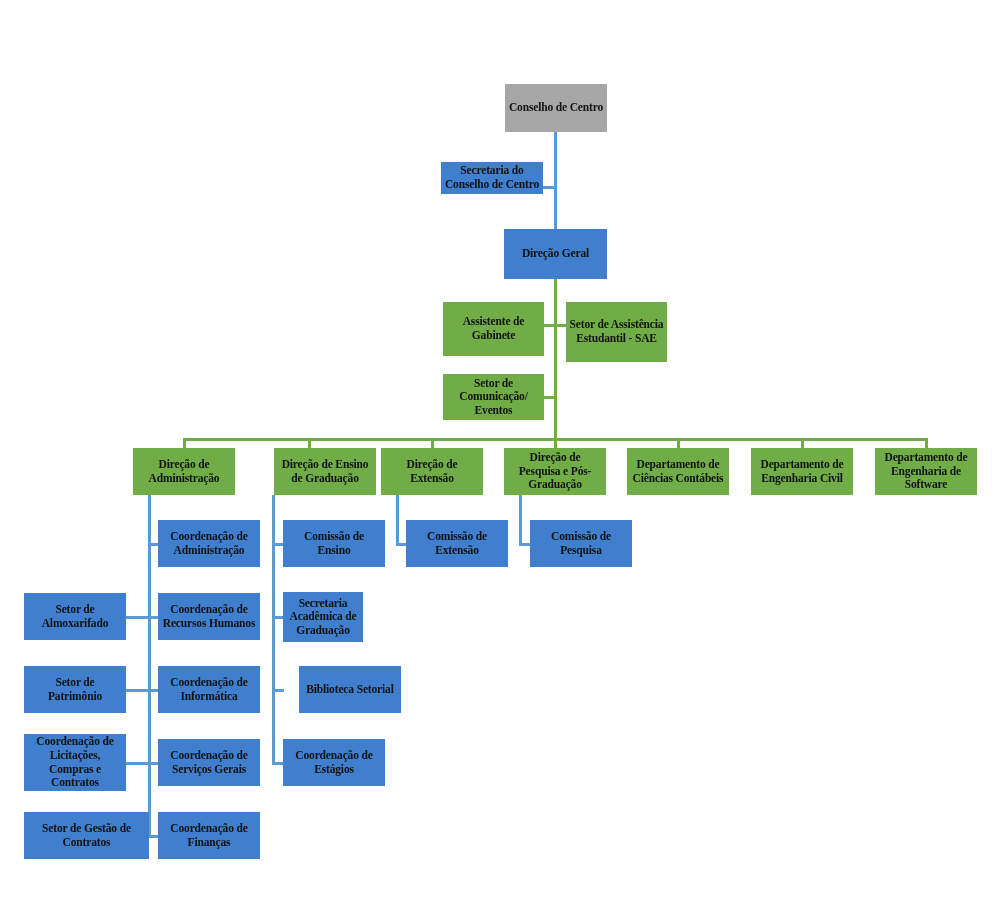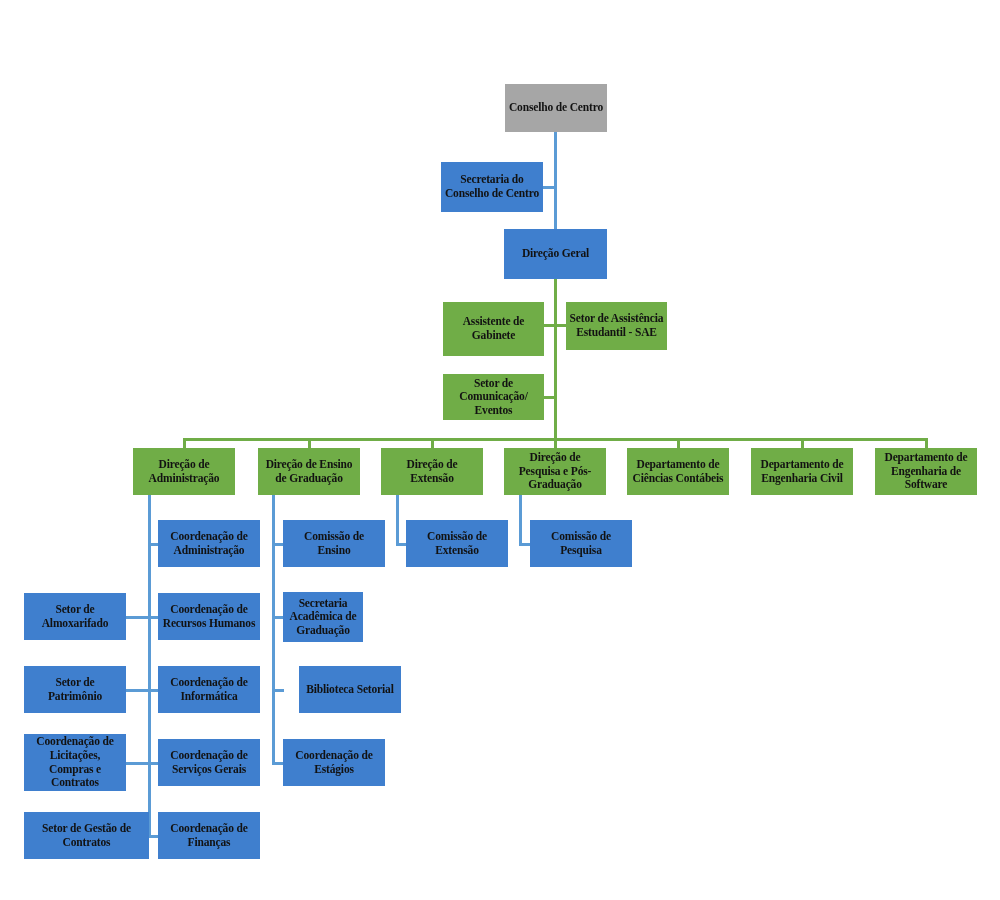--- a/index.html
+++ b/index.html
@@ -80,39 +80,39 @@
       <div class="conn blue" style="left: 272px; top: 762px; width: 12px; height: 3px;"></div>
       <div class="conn blue" style="left: 396px; top: 495px; width: 3px; height: 51px;"></div>
       <div class="conn blue" style="left: 396px; top: 543px; width: 11px; height: 3px;"></div>
       <div class="conn blue" style="left: 519px; top: 495px; width: 3px; height: 51px;"></div>
       <div class="conn blue" style="left: 519px; top: 543px; width: 12px; height: 3px;"></div>
     </div>
   <div id="node-layer">
       <div class="node gray" style="left: 505px; top: 84px; width: 102px; height: 48px;">
         <span>Conselho de Centro</span>
       </div>
-      <div class="node blue" style="left: 441px; top: 162px; width: 102px; height: 50px;">
+      <div class="node blue" style="left: 441px; top: 162px; width: 102px; height: 32px;">
         <span>Secretaria do<br>Conselho de Centro</span>
       </div>
       <div class="node blue" style="left: 504px; top: 229px; width: 103px; height: 50px;">
         <span>Direção Geral</span>
       </div>
       <div class="node green" style="left: 443px; top: 302px; width: 101px; height: 54px;">
         <span>Assistente de<br>Gabinete</span>
       </div>
-      <div class="node green" style="left: 566px; top: 302px; width: 101px; height: 48px;">
+      <div class="node green" style="left: 566px; top: 302px; width: 101px; height: 60px;">
         <span>Setor de Assistência<br>Estudantil - SAE</span>
       </div>
       <div class="node green" style="left: 443px; top: 374px; width: 101px; height: 46px;">
         <span>Setor de<br>Comunicação/<br>Eventos</span>
       </div>
       <div class="node green" style="left: 133px; top: 448px; width: 102px; height: 47px;">
         <span>Direção de<br>Administração</span>
       </div>
-      <div class="node green" style="left: 258px; top: 448px; width: 102px; height: 47px;">
+      <div class="node green" style="left: 274px; top: 448px; width: 102px; height: 47px;">
         <span>Direção de Ensino<br>de Graduação</span>
       </div>
       <div class="node green" style="left: 381px; top: 448px; width: 102px; height: 47px;">
         <span>Direção de<br>Extensão</span>
       </div>
       <div class="node green" style="left: 504px; top: 448px; width: 102px; height: 47px;">
         <span>Direção de<br>Pesquisa e Pós-<br>Graduação</span>
       </div>
       <div class="node green" style="left: 627px; top: 448px; width: 102px; height: 47px;">
         <span>Departamento de<br>Ciências Contábeis</span>

